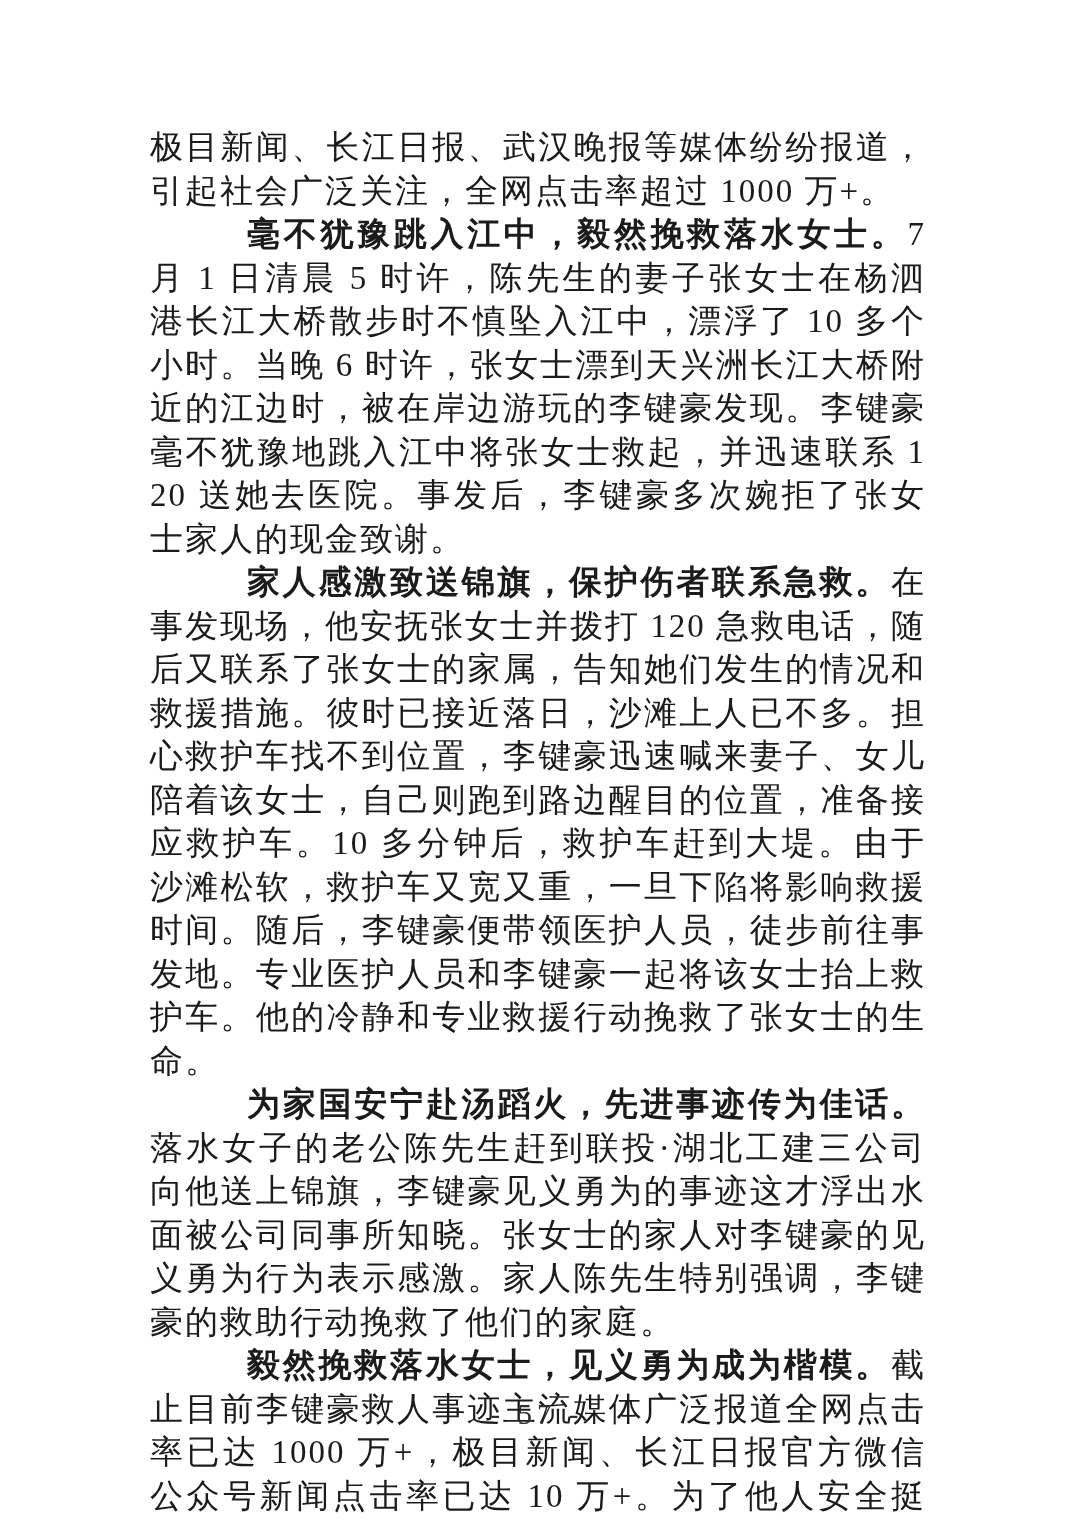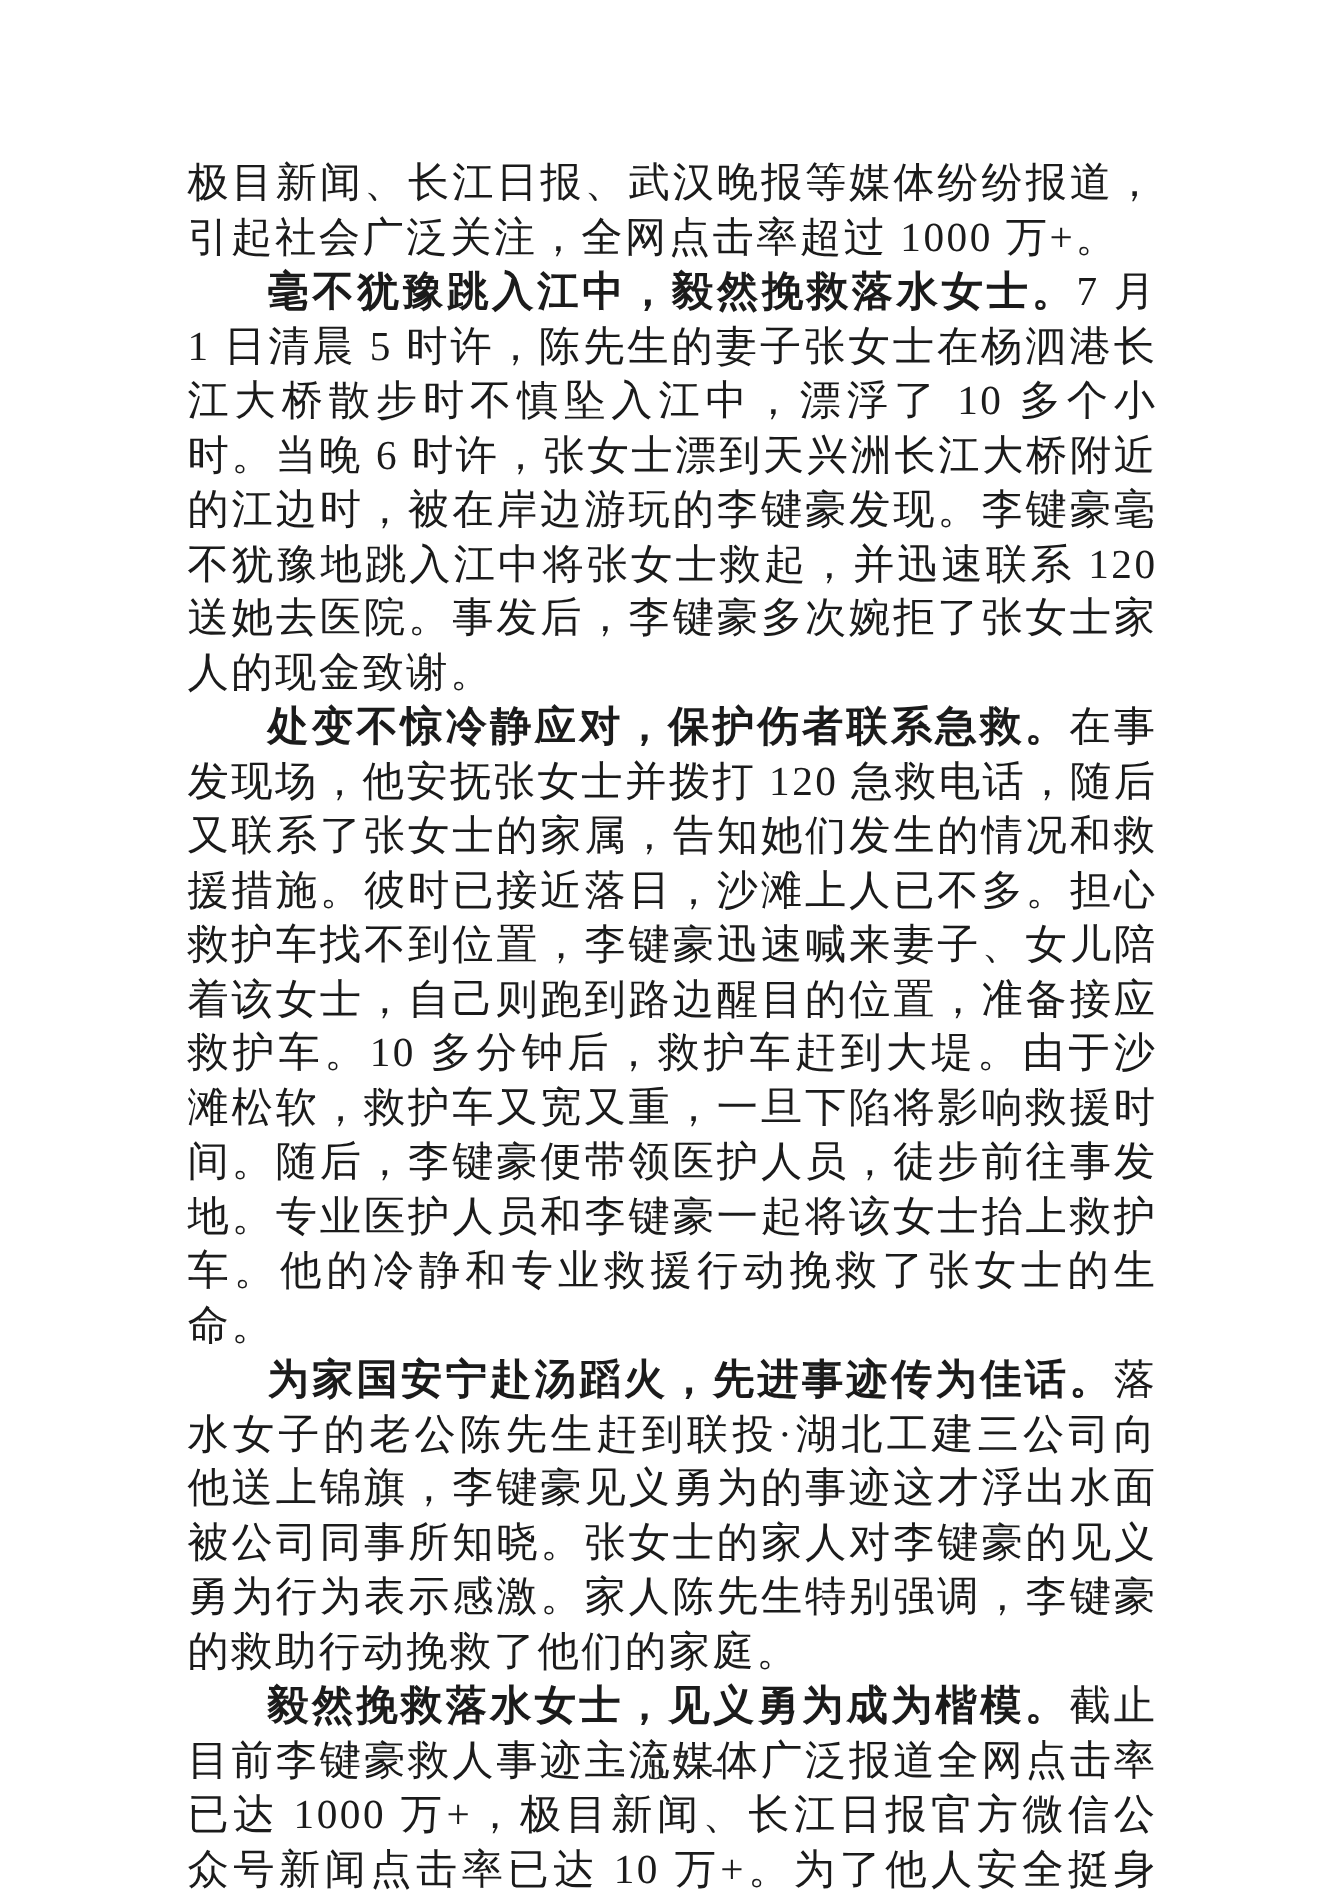--- a/index.html
+++ b/index.html
@@ -30,20 +30,21 @@
     letter-spacing: 2px;
     text-align: justify;
     text-justify: inter-ideograph;
     word-break: break-all;
   }
   .para.indent {
     text-indent: 64px;
   }
   .para .lead {
     font-weight: 700;
+    margin-left: 33px;
   }
   .footer {
     position: absolute;
     left: 0;
     right: 0;
     top: 1398px;
     text-align: center;
     font-size: 29px;
     letter-spacing: 5px;
     color: #2e2e2e;
@@ -52,21 +53,21 @@
 </head>
 <body>
 
 <div class="page">
   <div class="content">
 
     <p class="para"><span>极目新闻、长江日报、武汉晚报等媒体纷纷报道，引起社会广泛关注，全网点击率超过 1000 万+。</span></p>
 
     <p class="para indent"><b class="lead">毫不犹豫跳入江中，毅然挽救落水女士。</b><span>7 月 1 日清晨 5 时许，陈先生的妻子张女士在杨泗港长江大桥散步时不慎坠入江中，漂浮了 10 多个小时。当晚 6 时许，张女士漂到天兴洲长江大桥附近的江边时，被在岸边游玩的李键豪发现。李键豪毫不犹豫地跳入江中将张女士救起，并迅速联系 120 送她去医院。事发后，李键豪多次婉拒了张女士家人的现金致谢。</span></p>
 
-    <p class="para indent"><b class="lead">处变不惊冷静应对，保护伤者联系急救。</b><span>在事发现场，他安抚张女士并拨打 120 急救电话，随后又联系了张女士的家属，告知她们发生的情况和救援措施。彼时已接近落日，沙滩上人已不多。担心救护车找不到位置，李键豪迅速喊来妻子、女儿陪着该女士，自己则跑到路边醒目的位置，准备接应救护车。10 多分钟后，救护车赶到大堤。由于沙滩松软，救护车又宽又重，一旦下陷将影响救援时间。随后，李键豪便带领医护人员，徒步前往事发地。专业医护人员和李键豪一起将该女士抬上救护车。他的冷静和专业救援行动挽救了张女士的生命。</span></p>
+    <p class="para indent"><b class="lead">家人感激致送锦旗，保护伤者联系急救。</b><span>在事发现场，他安抚张女士并拨打 120 急救电话，随后又联系了张女士的家属，告知她们发生的情况和救援措施。彼时已接近落日，沙滩上人已不多。担心救护车找不到位置，李键豪迅速喊来妻子、女儿陪着该女士，自己则跑到路边醒目的位置，准备接应救护车。10 多分钟后，救护车赶到大堤。由于沙滩松软，救护车又宽又重，一旦下陷将影响救援时间。随后，李键豪便带领医护人员，徒步前往事发地。专业医护人员和李键豪一起将该女士抬上救护车。他的冷静和专业救援行动挽救了张女士的生命。</span></p>
 
     <p class="para indent"><b class="lead">为家国安宁赴汤蹈火，先进事迹传为佳话。</b><span>落水女子的老公陈先生赶到联投·湖北工建三公司向他送上锦旗，李键豪见义勇为的事迹这才浮出水面被公司同事所知晓。张女士的家人对李键豪的见义勇为行为表示感激。家人陈先生特别强调，李键豪的救助行动挽救了他们的家庭。</span></p>
 
     <p class="para indent"><b class="lead">毅然挽救落水女士，见义勇为成为楷模。</b><span>截止目前李键豪救人事迹主流媒体广泛报道全网点击率已达 1000 万+，极目新闻、长江日报官方微信公众号新闻点击率已达 10 万+。为了他人安全挺身而出，为家国安宁赴汤蹈火，从来都是中华儿女看重和敬仰的崇高品质及学习的楷模。当每一个普通的个体，在另一个个体需要帮助的时刻，发一分光，散一份热，必将聚集温暖，照亮身处黑暗和险境中的人。</span></p>
 
   </div>
 
   <div class="footer">- 57 -</div>
 </div>
 

